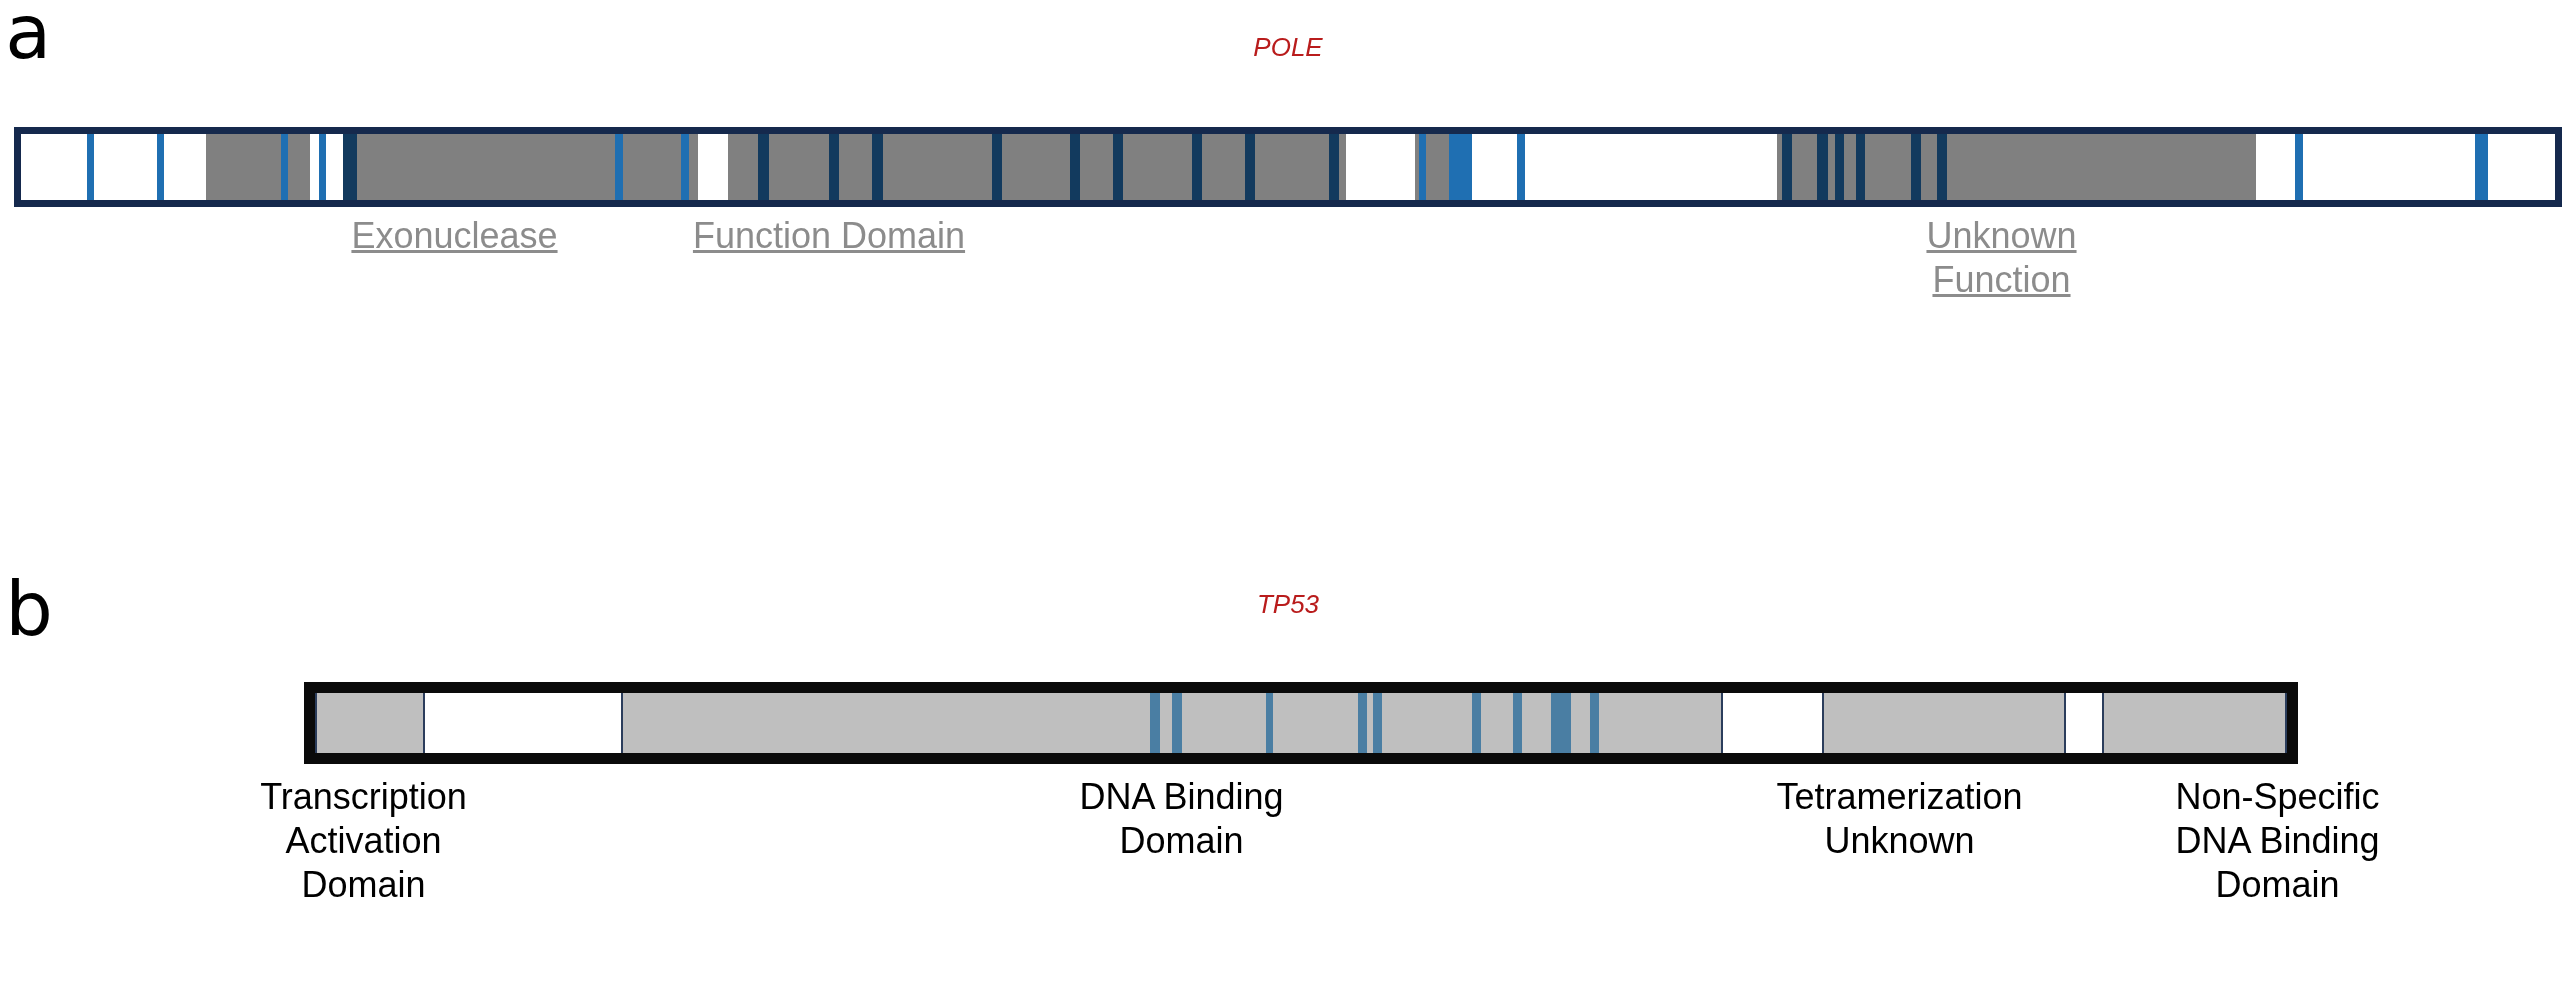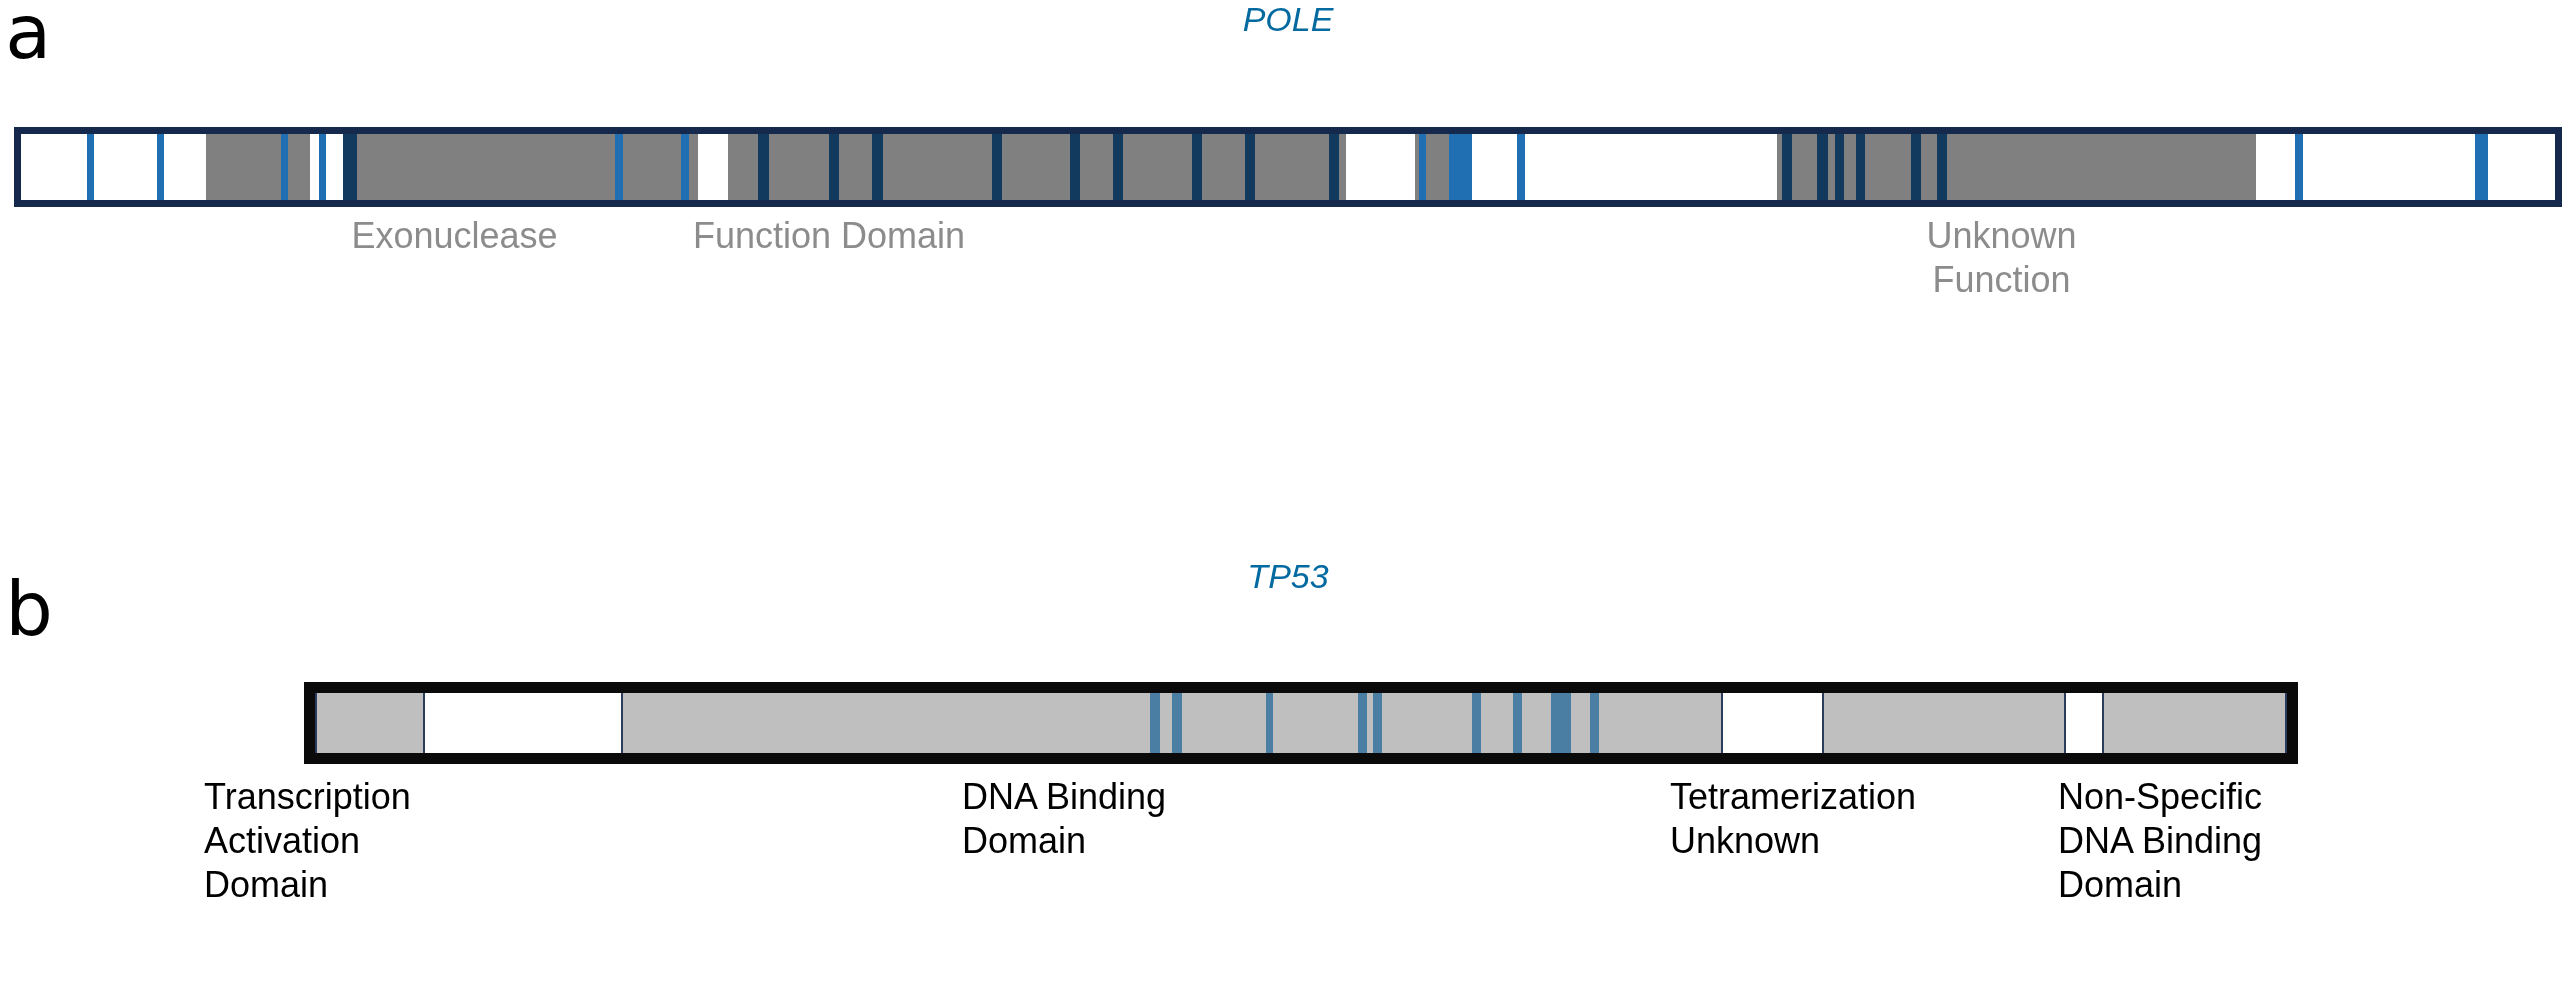--- a/index.html
+++ b/index.html
@@ -25,24 +25,25 @@
     font-weight: 400;
   }
   #panel-letter-a { left: 5.2px;  top: -5.2px; }
   #panel-letter-b { left: 5.2px;  top: 572px; }
 
   
   .gene-title {
     position: absolute;
     font-family: "Liberation Sans", sans-serif;
     font-style: italic;
-    font-size: 34px;
-    color: #0369a1;
+    font-size: 26px;
+    color: #b91c1c;
     text-align: center;
     white-space: nowrap;
+    margin-top: 32px;
   }
   #pole-title { left: 0; top: 0px;  width: 2576px; }
   #tp53-title { left: 0; top: 557px; width: 2576px; }
 
   
   #pole-track {
     position: absolute;
     left: 14px;
     top: 127px;
     width: 2548px;
@@ -72,20 +73,21 @@
 
   
   .pole-label {
     position: absolute;
     font-family: "Liberation Sans", sans-serif;
     font-size: 36px;
     line-height: 1.22;
     color: #8c8c8c;
     text-align: center;
     white-space: pre-line;
+    text-decoration: underline;
   }
 
   
   #tp53-track {
     position: absolute;
     left: 304px;
     top: 682px;
     width: 1994px;
     height: 82px;
     box-sizing: border-box;
@@ -111,20 +113,21 @@
     top: 0;
     height: 100%;
     background: #4a7ea3;
   }
   .tp53-label {
     position: absolute;
     font-family: "Liberation Sans", sans-serif;
     font-size: 36px;
     line-height: 1.22;
     color: #000000;
+    text-align: center;
     white-space: pre-line;
   }
 </style>
 </head>
 <body>
 
 <div class="panel-letter" id="panel-letter-a">a</div>
 
 <div class="gene-title" id="pole-title">POLE</div>
 

